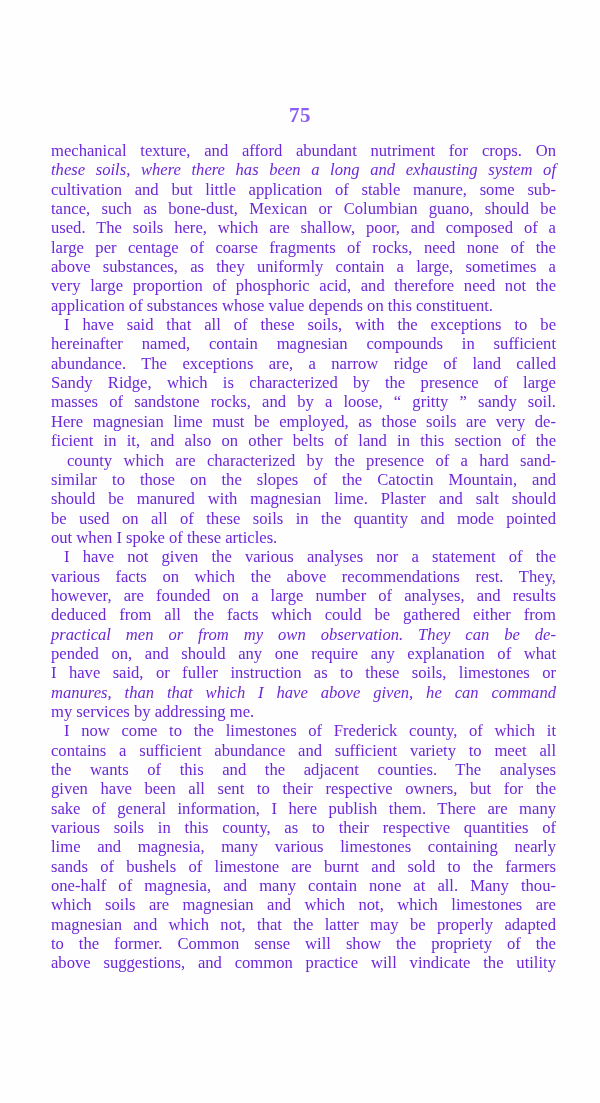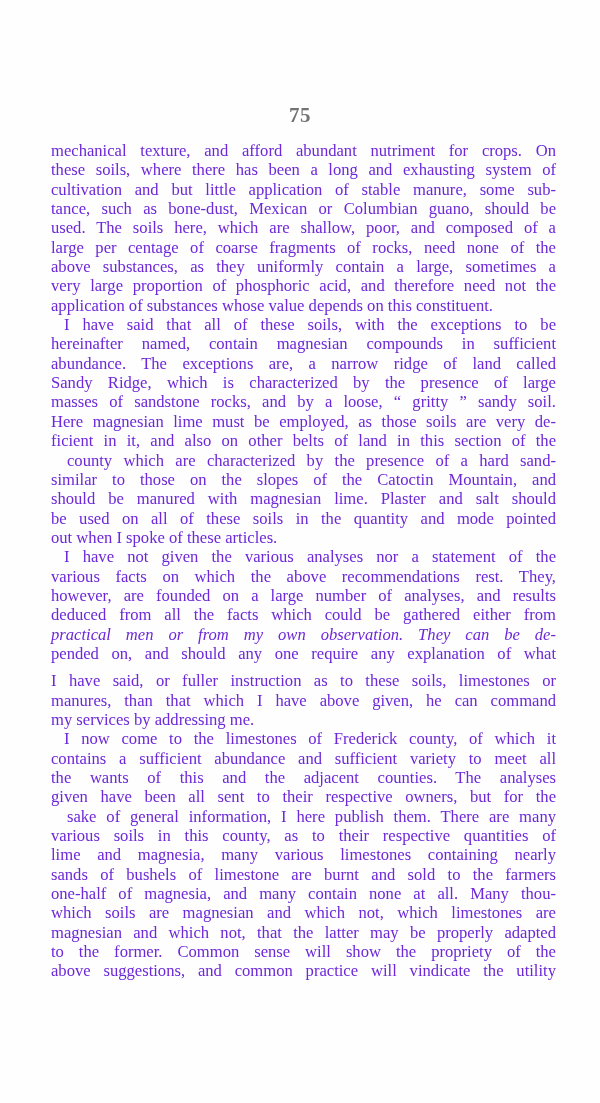--- a/index.html
+++ b/index.html
@@ -1,21 +1,21 @@
 <!DOCTYPE html>
 <html><head>
 <meta charset="utf-8">
 <style>
   html, body { margin: 0; padding: 0; background: #ffffff; }
   body { width: 600px; height: 1103px; position: relative; overflow: hidden; }
   .page { position: absolute; left: 0; top: 0; width: 600px; height: 1103px; background: #fefefe; }
   .page-number {
     position: absolute; left: 0; width: 600px; top: 103px;
     text-align: center; font-family: "Liberation Serif", "DejaVu Serif", serif;
-    font-weight: bold; font-size: 21px; color: #737373; letter-spacing: 0.5px;
+    font-weight: bold; font-size: 21px; color: #8b5cf6; letter-spacing: 0.5px;
   }
   .body-text {
     position: absolute; left: 51px; top: 141px; width: 505px;
     font-family: "Liberation Serif", "DejaVu Serif", serif;
     font-size: 16.6px; color: #6d28d9;
   }
   .line {
     display: block; height: 19.35px; line-height: 19.35px;
     white-space: nowrap; text-align: justify; text-align-last: justify;
     overflow: visible;
@@ -23,21 +23,21 @@
   .line.last { text-align-last: left; }
   .line.indent { padding-left: 13px; }
 </style>
 </head>
 <body>
 
 <div class="page">
   <div class="page-number">75</div>
   <div class="body-text" id="body-text">
       <span class="line" style="display: block; width: auto;">mechanical texture, and afford abundant nutriment for crops.   On</span>
-      <span class="line" style="display: block; width: auto;">these soils, where there has been a long and exhausting system of</span>
+      <span class="line" style="display: block; width: auto; font-style: italic;">these soils, where there has been a long and exhausting system of</span>
       <span class="line" style="display: block; width: auto;">cultivation and but little application of stable manure, some sub-</span>
       <span class="line" style="display: block; width: auto;">tance, such as bone-dust, Mexican or Columbian guano, should be</span>
       <span class="line" style="display: block; width: auto;">used.  The soils here, which are shallow, poor, and composed of a</span>
       <span class="line" style="display: block; width: auto;">large per centage of coarse fragments of rocks, need none of the</span>
       <span class="line" style="display: block; width: auto;">above substances, as they uniformly contain a large, sometimes a</span>
       <span class="line" style="display: block; width: auto;">very large proportion of phosphoric acid, and therefore need not the</span>
       <span class="line last" style="display: block; width: auto;">application of substances whose value depends on this constituent.</span>
       <span class="line indent" style="display: block; width: auto;">I have said that all of these soils, with the exceptions to be</span>
       <span class="line" style="display: block; width: auto;">hereinafter named, contain magnesian compounds in sufficient</span>
       <span class="line" style="display: block; width: auto;">abundance.  The exceptions are, a narrow ridge of land called</span>
@@ -49,28 +49,28 @@
       <span class="line" style="display: block; width: auto;">similar to those on the slopes of the Catoctin Mountain, and</span>
       <span class="line" style="display: block; width: auto;">should be manured with magnesian lime.  Plaster and salt should</span>
       <span class="line" style="display: block; width: auto;">be used on all of these soils in the quantity and mode pointed</span>
       <span class="line last" style="display: block; width: auto;">out when I spoke of these articles.</span>
       <span class="line indent" style="display: block; width: auto;">I have not given the various analyses nor a statement of the</span>
       <span class="line" style="display: block; width: auto;">various facts on which the above recommendations rest.  They,</span>
       <span class="line" style="display: block; width: auto;">however, are founded on a large number of analyses, and results</span>
       <span class="line" style="display: block; width: auto;">deduced from all the facts which could be gathered either from</span>
       <span class="line" style="display: block; width: auto; font-style: italic;">practical men or from my own observation.  They can be de-</span>
       <span class="line" style="display: block; width: auto;">pended on, and should any one require any explanation of what</span>
-      <span class="line" style="display: block; width: auto; margin-top: 8px;">I have said, or fuller instruction as to these soils, limestones or</span>
-      <span class="line" style="display: block; width: auto;">manures, than that which I have above given, he can command</span>
+      <span class="line" style="display: block; width: auto;">I have said, or fuller instruction as to these soils, limestones or</span>
+      <span class="line" style="display: block; width: auto; font-style: italic;">manures, than that which I have above given, he can command</span>
       <span class="line last" style="display: block; width: auto;">my services by addressing me.</span>
       <span class="line indent" style="display: block; width: auto;">I now come to the limestones of Frederick county, of which it</span>
       <span class="line" style="display: block; width: auto;">contains a sufficient abundance and sufficient variety to meet all</span>
       <span class="line" style="display: block; width: auto;">the wants of this and the adjacent counties.  The analyses</span>
       <span class="line" style="display: block; width: auto;">given have been all sent to their respective owners, but for the</span>
-      <span class="line" style="display: block; width: auto; margin-left: 16px;">sake of general information, I here publish them.  There are many</span>
+      <span class="line" style="display: block; width: auto;">sake of general information, I here publish them.  There are many</span>
       <span class="line" style="display: block; width: auto;">various soils in this county, as to their respective quantities of</span>
       <span class="line" style="display: block; width: auto;">lime and magnesia, many various limestones containing nearly</span>
       <span class="line" style="display: block; width: auto;">sands of bushels of limestone are burnt and sold to the farmers</span>
       <span class="line" style="display: block; width: auto;">one-half of magnesia, and many contain none at all.  Many thou-</span>
       <span class="line" style="display: block; width: auto;">which soils are magnesian and which not, which limestones are</span>
       <span class="line" style="display: block; width: auto;">magnesian and which not, that the latter may be properly adapted</span>
       <span class="line" style="display: block; width: auto;">to the former.  Common sense will show the propriety of the</span>
       <span class="line" style="display: block; width: auto;">above suggestions, and common practice will vindicate the utility</span>
     </div>
 </div>

